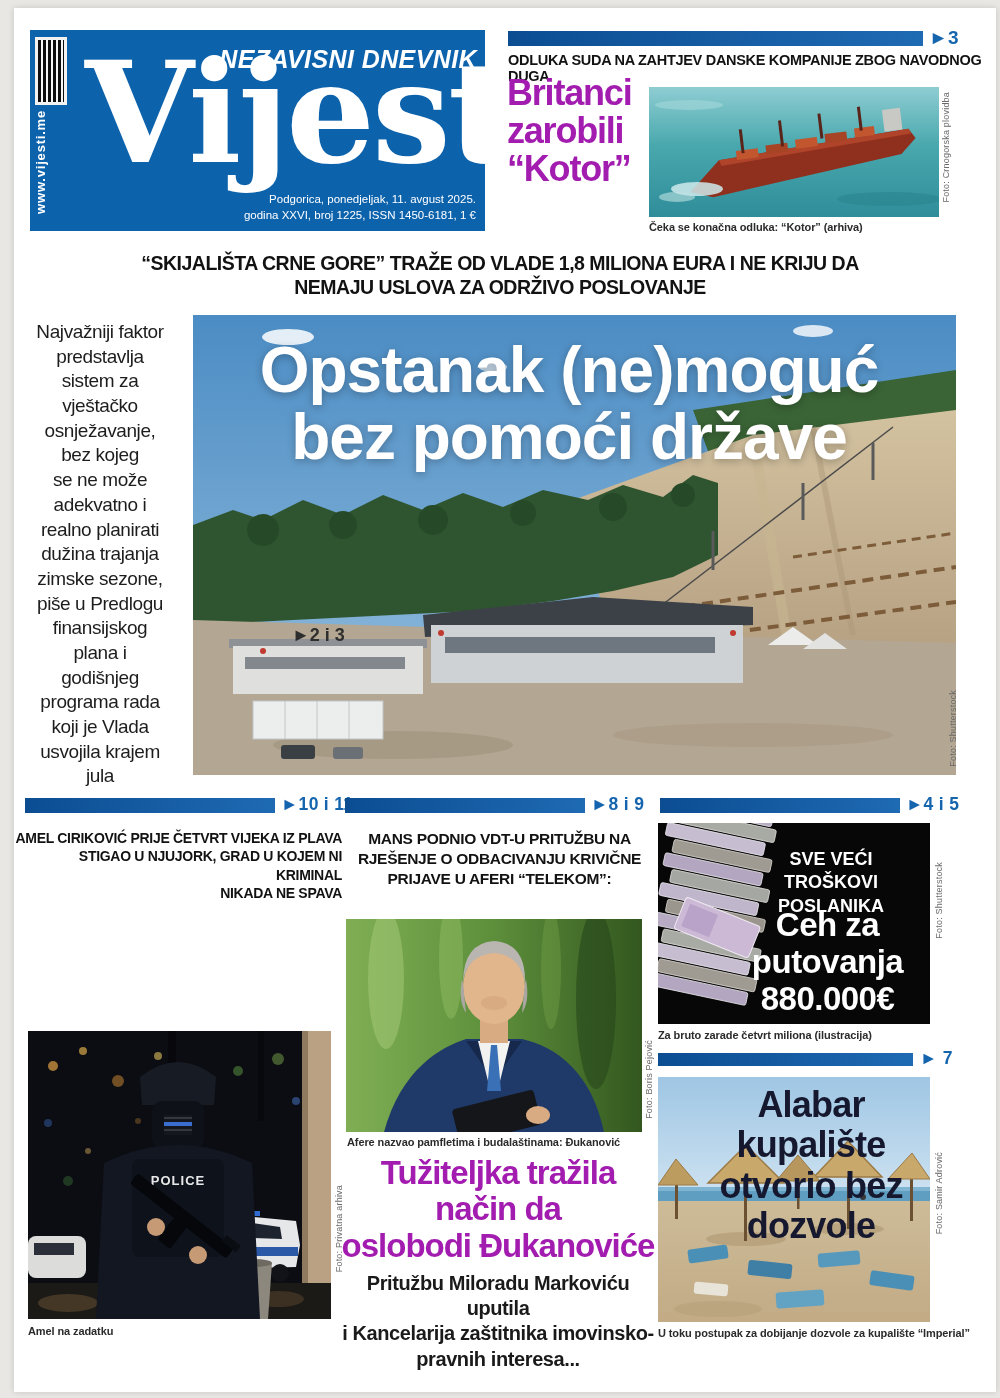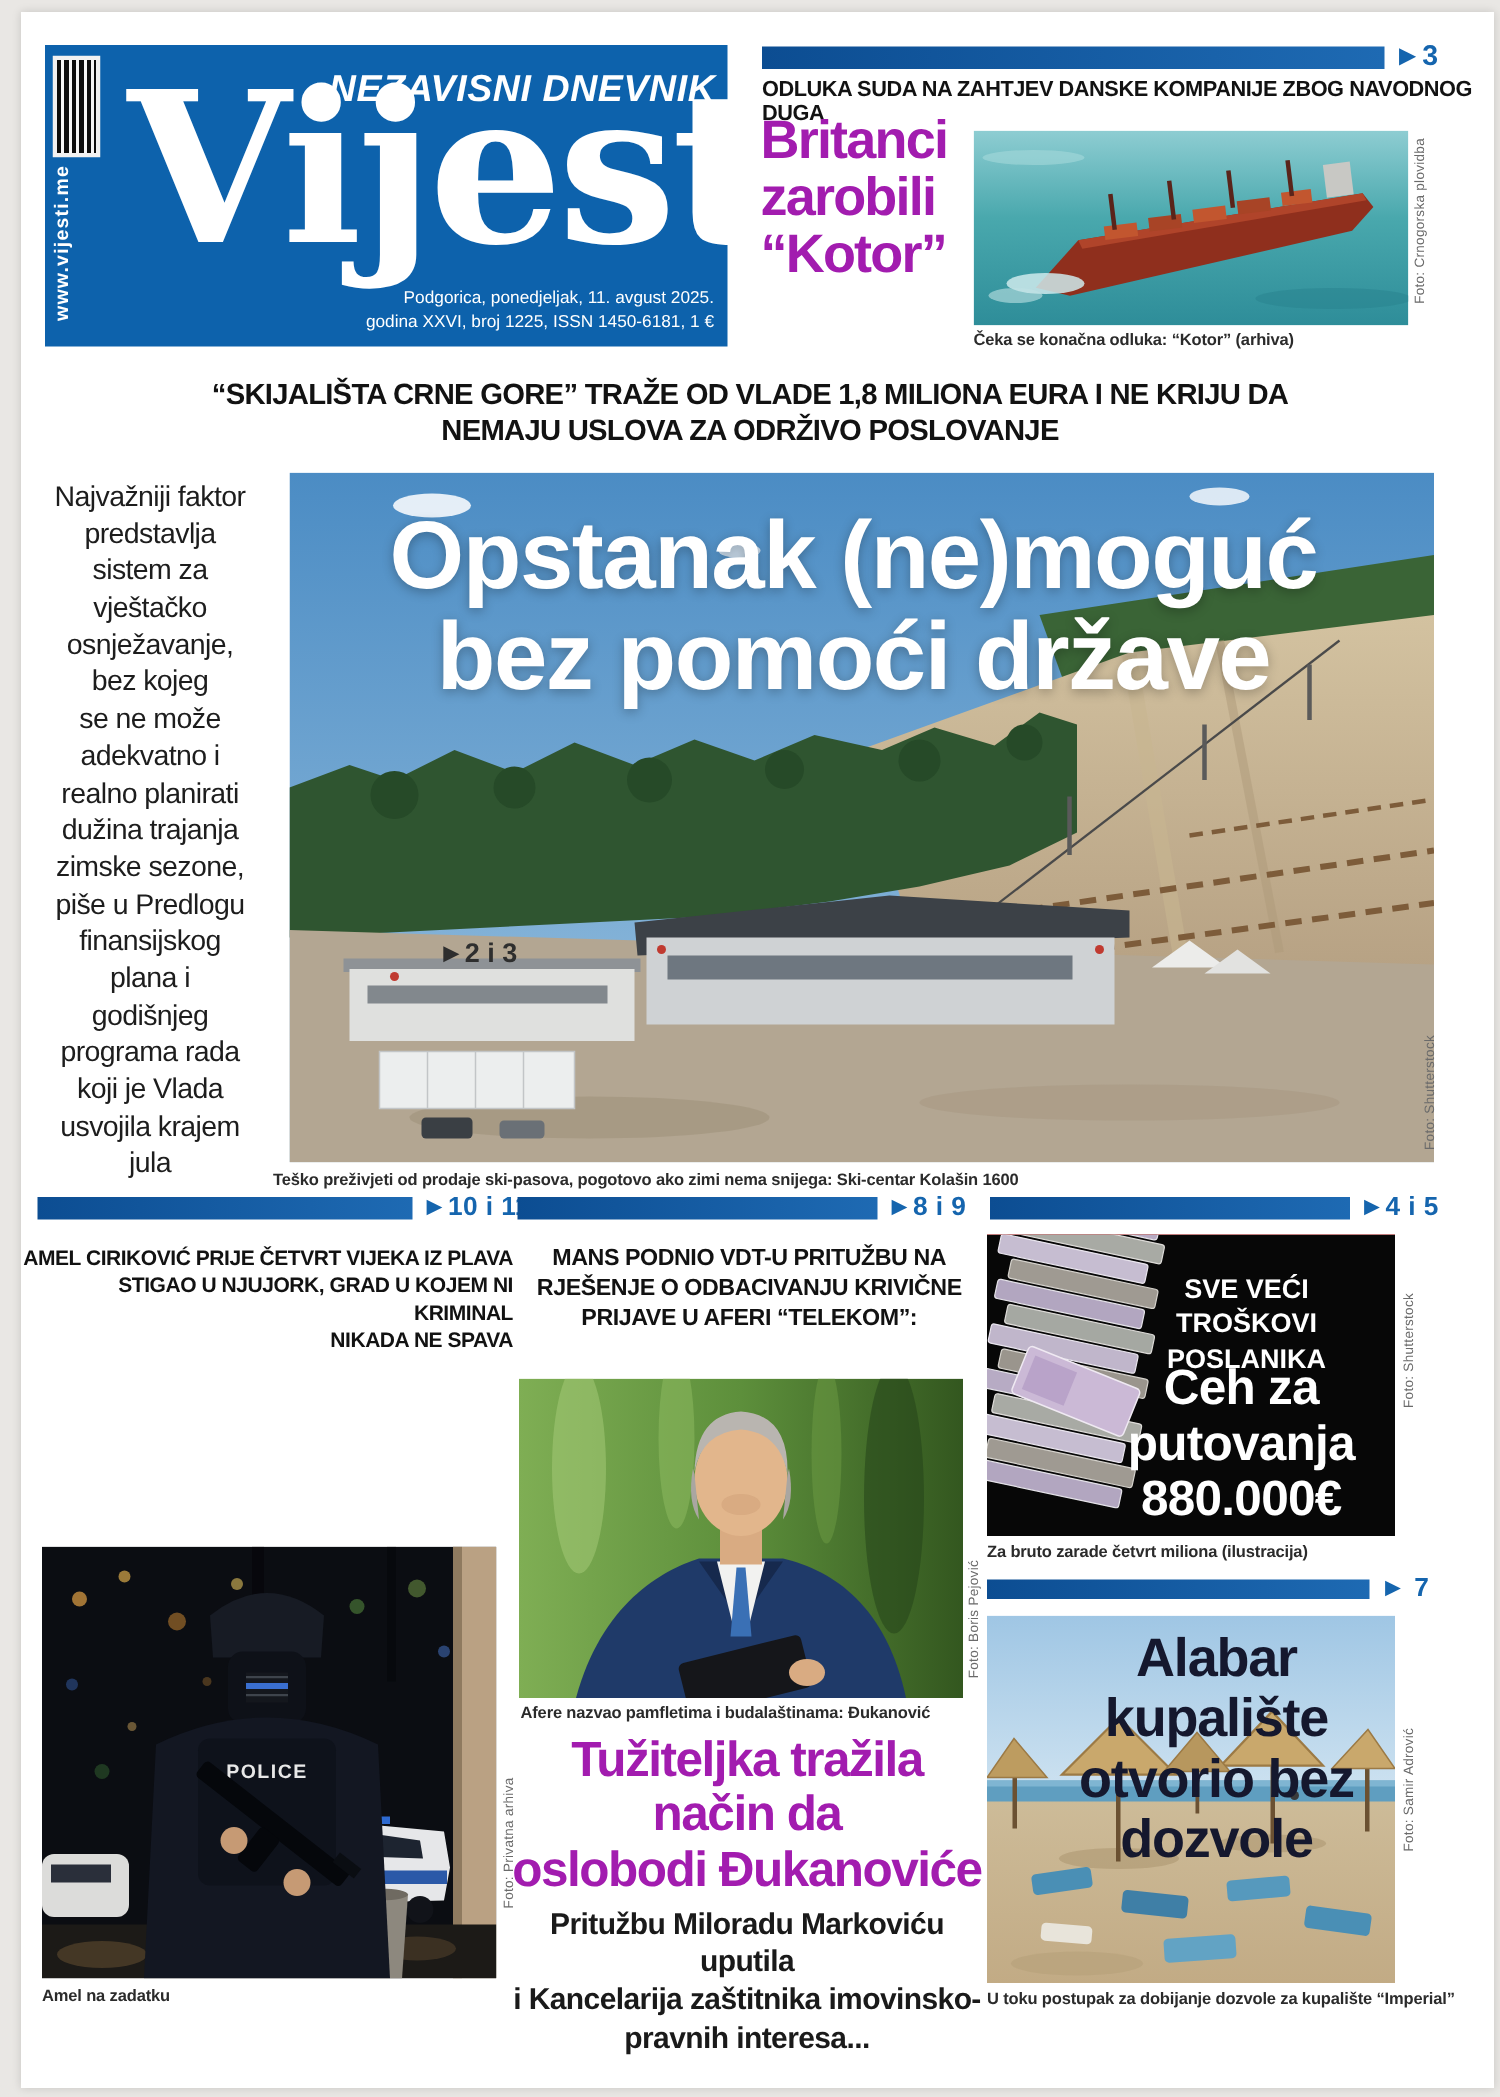--- a/index.html
+++ b/index.html
@@ -209,21 +209,20 @@
       <path d="M575 330 L600 312 L625 330 Z" fill="#ececea"></path>
       <path d="M610 334 L632 318 L654 334 Z" fill="#e2e2e0"></path>
       <rect x="88" y="430" width="34" height="14" rx="3" fill="#3a3f44"></rect>
       <rect x="140" y="432" width="30" height="12" rx="3" fill="#6a7076"></rect>
     </svg>
     <div class="main-headline preline">Opstanak (ne)moguć
 bez pomoći države</div>
     <div class="main-mark">►2 i 3</div>
   </div>
   <div class="vcred main-credit">Foto: Shutterstock</div>
-  <div class="caption main-caption">Teško preživjeti od prodaje ski-pasova, pogotovo ako zimi nema snijega: Ski-centar Kolašin 1600</div>
 
   <div class="pbar bar1"></div>
   <div class="pmark mark1">►10 i 11</div>
   <div class="pbar bar2"></div>
   <div class="pmark mark2">►8 i 9</div>
   <div class="pbar bar3"></div>
   <div class="pmark mark3">►4 i 5</div>
 
   <div class="kicker amel-kicker preline">AMEL CIRIKOVIĆ PRIJE ČETVRT VIJEKA IZ PLAVA
 STIGAO U NJUJORK, GRAD U KOJEM NI KRIMINAL

